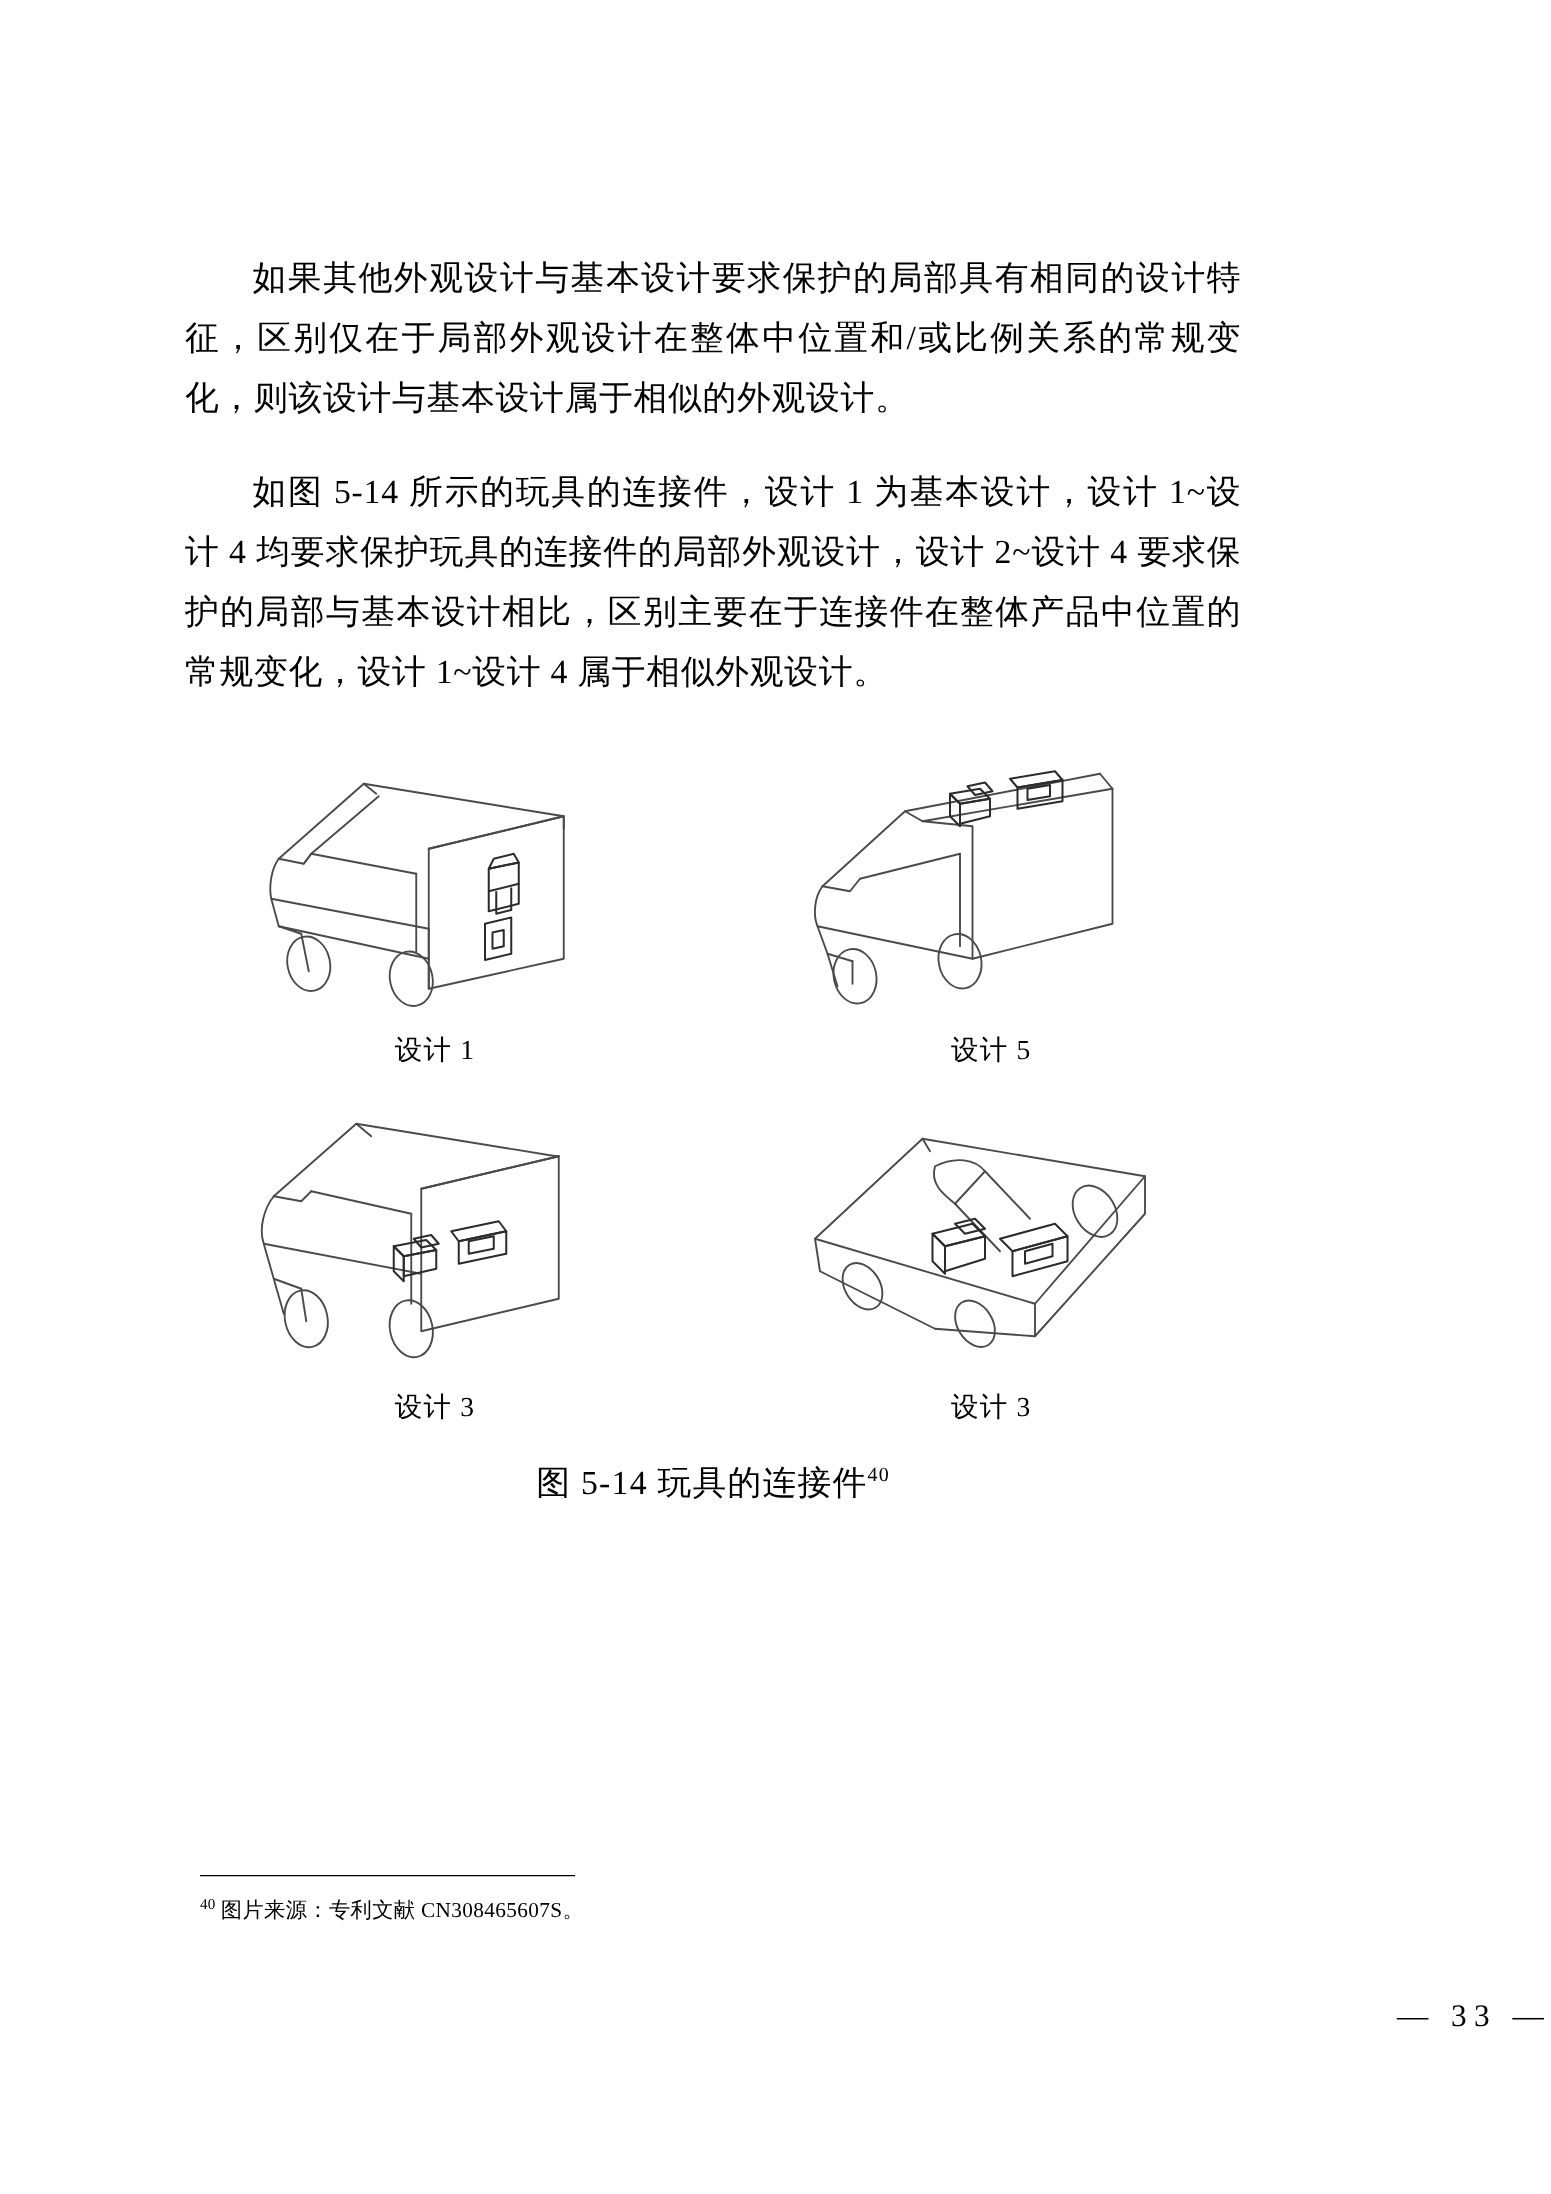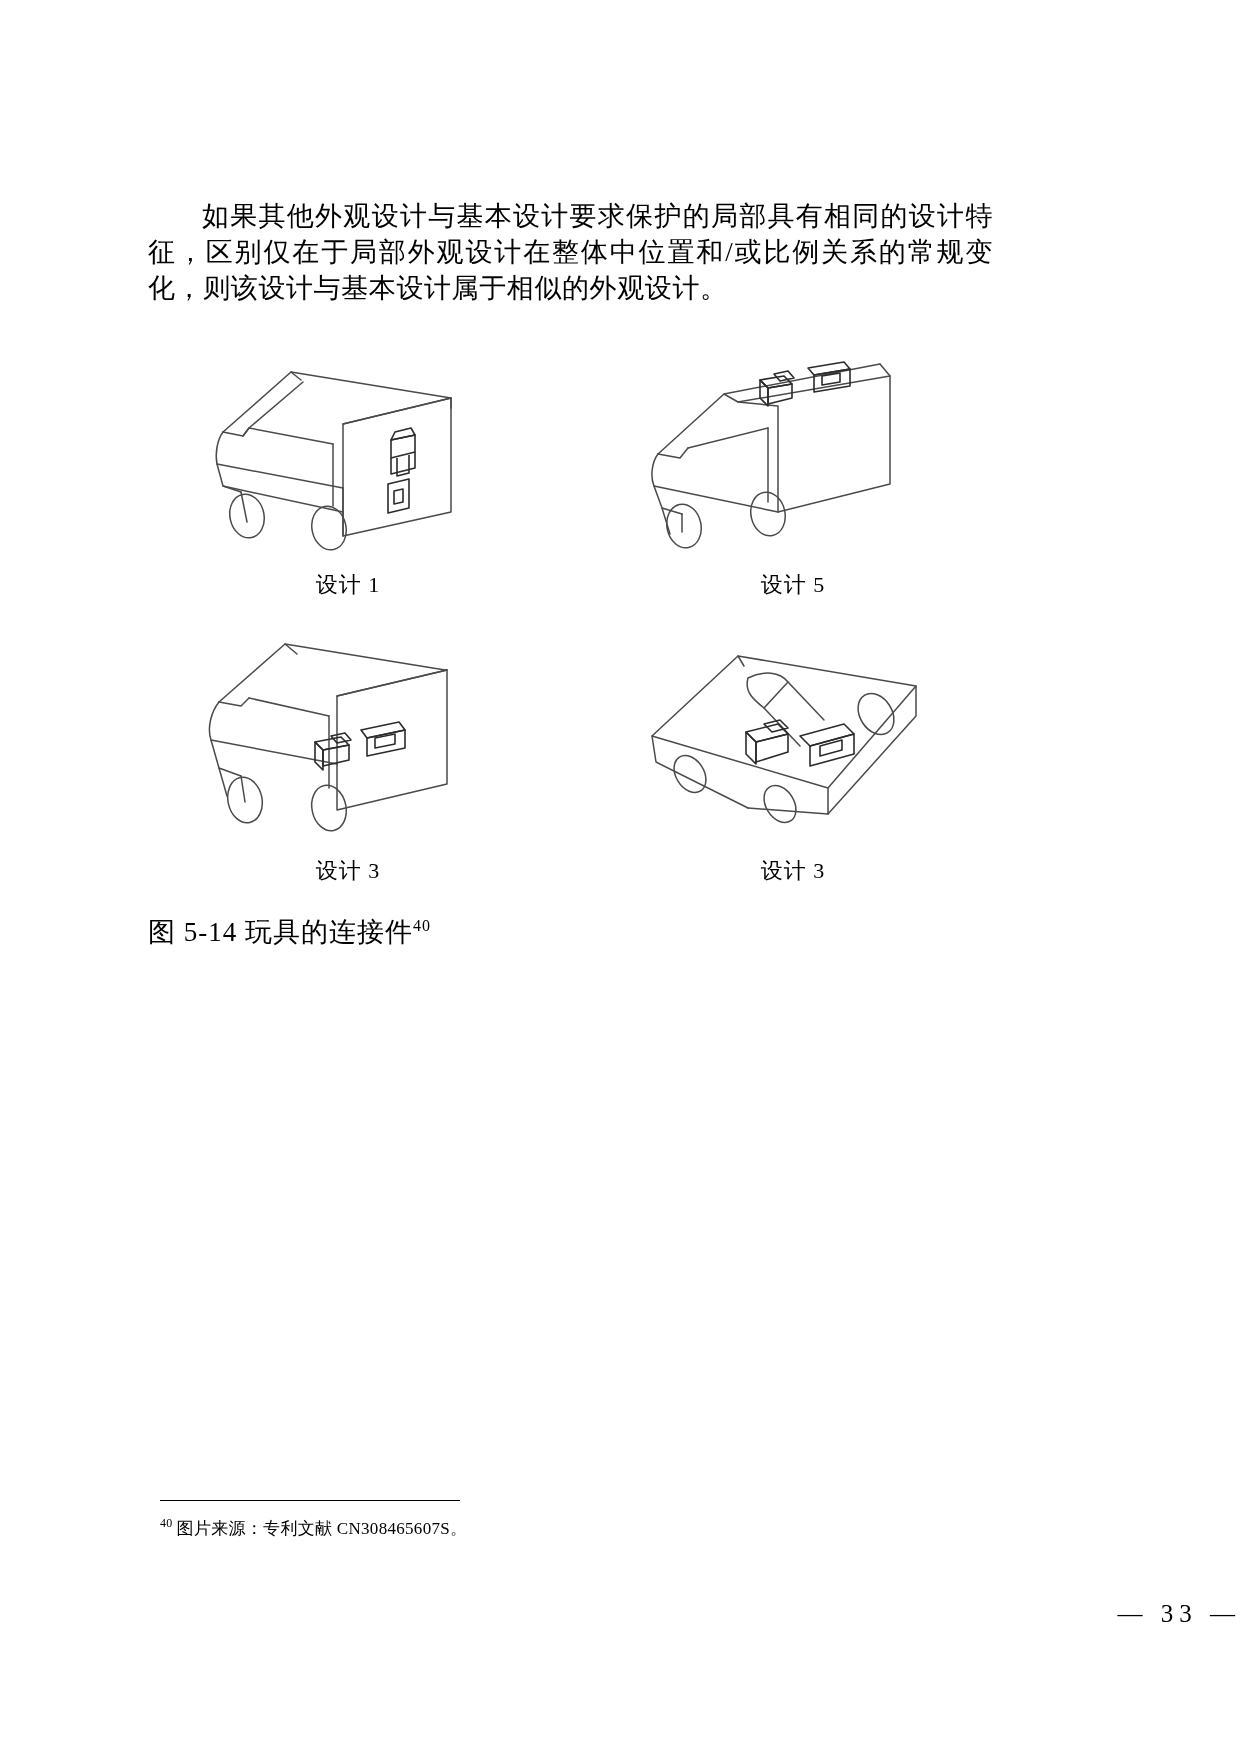--- a/index.html
+++ b/index.html
@@ -33,21 +33,21 @@
     font-size: 27px;
     line-height: 52px;
     text-align: justify;
     letter-spacing: 0.5px;
   }
   .heading .num {
     margin-right: 10px;
   }
   .para {
     font-size: 27px;
-    line-height: 36px;
+    line-height: 48px;
     text-align: justify;
     text-justify: inter-ideograph;
     text-indent: 54px;
     letter-spacing: 0.6px;
     margin-top: 2px;
   }
   .figure-block {
     margin-top: 30px;
     width: 845px;
   }
@@ -70,20 +70,21 @@
     font-size: 22px;
     line-height: 34px;
     text-align: center;
     margin-top: 2px;
     letter-spacing: 1px;
   }
   .fig-row-2 {
     margin-top: 10px;
   }
   .fig-title {
+    text-align: center;
     font-size: 27px;
     line-height: 40px;
     margin-top: 18px;
     letter-spacing: 1px;
   }
   .fig-title sup {
     font-size: 16px;
     vertical-align: super;
   }
   .footnote-wrap {
@@ -120,20 +121,21 @@
 </style>
 </head>
 <body>
 
 <div class="page">
 
   <div class="content">
 
 
     <p class="para">如果其他外观设计与基本设计要求保护的局部具有相同的设计特征，区别仅在于局部外观设计在整体中位置和/或比例关系的常规变化，则该设计与基本设计属于相似的外观设计。</p>
+    <p class="para">如图 5-14 所示的玩具的连接件，设计 1 为基本设计，设计 1~设计 4 均要求保护玩具的连接件的局部外观设计，设计 2~设计 4 要求保护的局部与基本设计相比，区别主要在于连接件在整体产品中位置的常规变化，设计 1~设计 4 属于相似外观设计。</p>
 
     <div class="figure-block">
 
       <div class="fig-row">
 
         <div class="fig-cell">
           <svg class="fig-svg" width="330" height="230" viewBox="0 0 330 230">
             <g fill="none" stroke="#4a4a4a" stroke-width="1.5" stroke-linejoin="round" stroke-linecap="round">
 
               <path d="M40 96 L108 36 L268 62 L268 72"></path>

